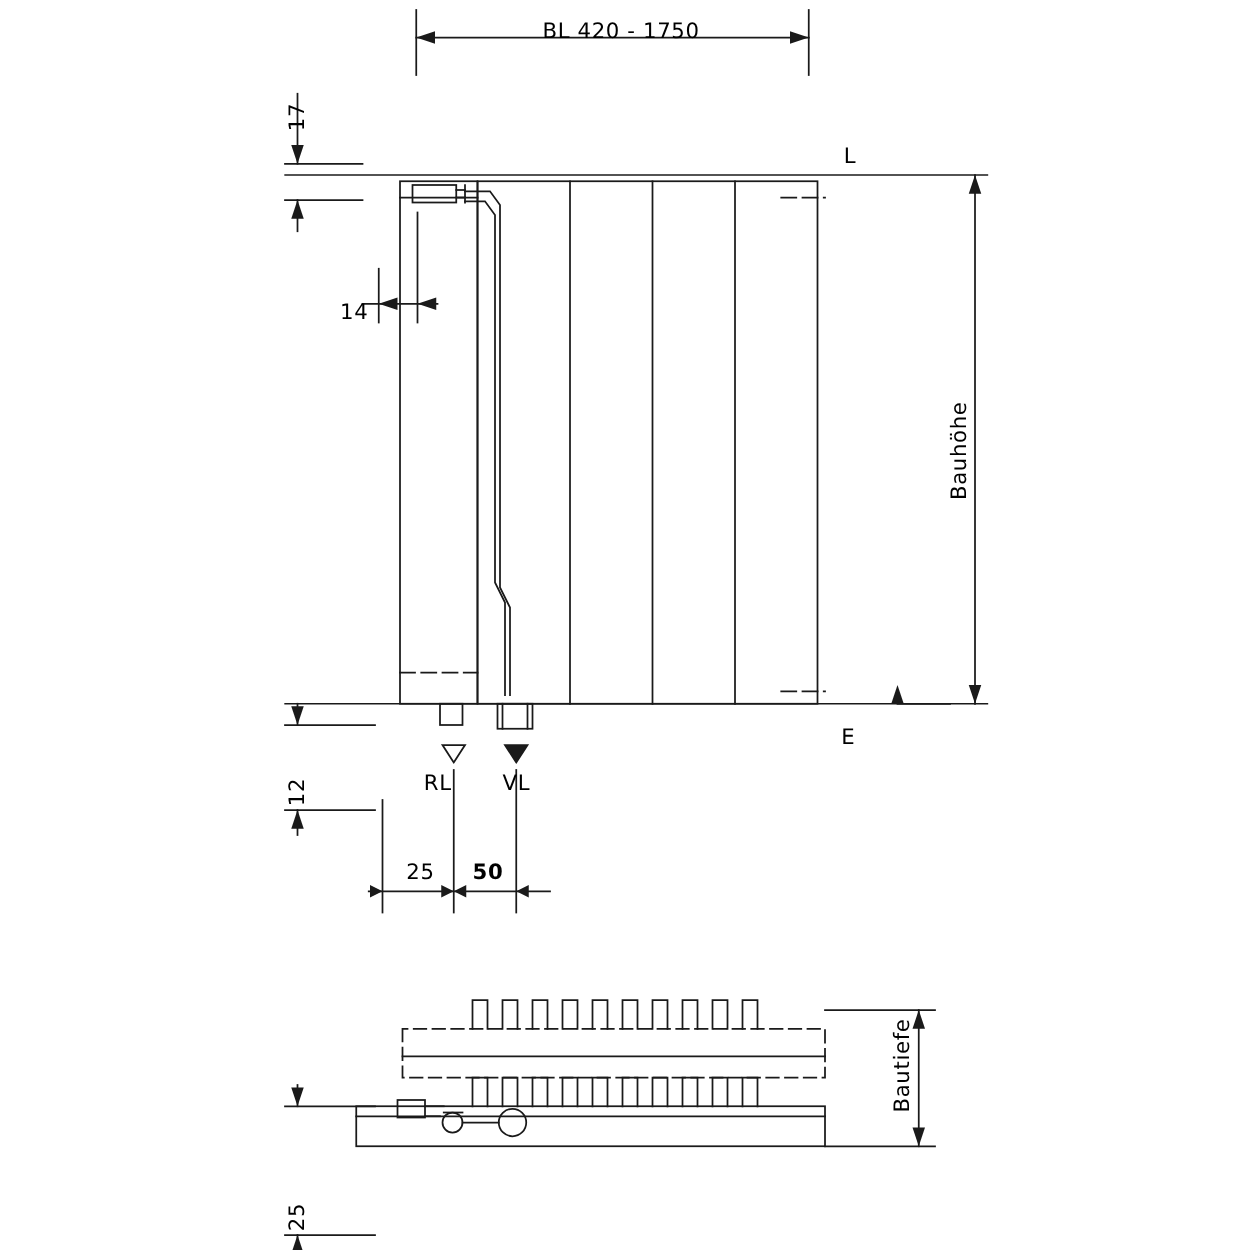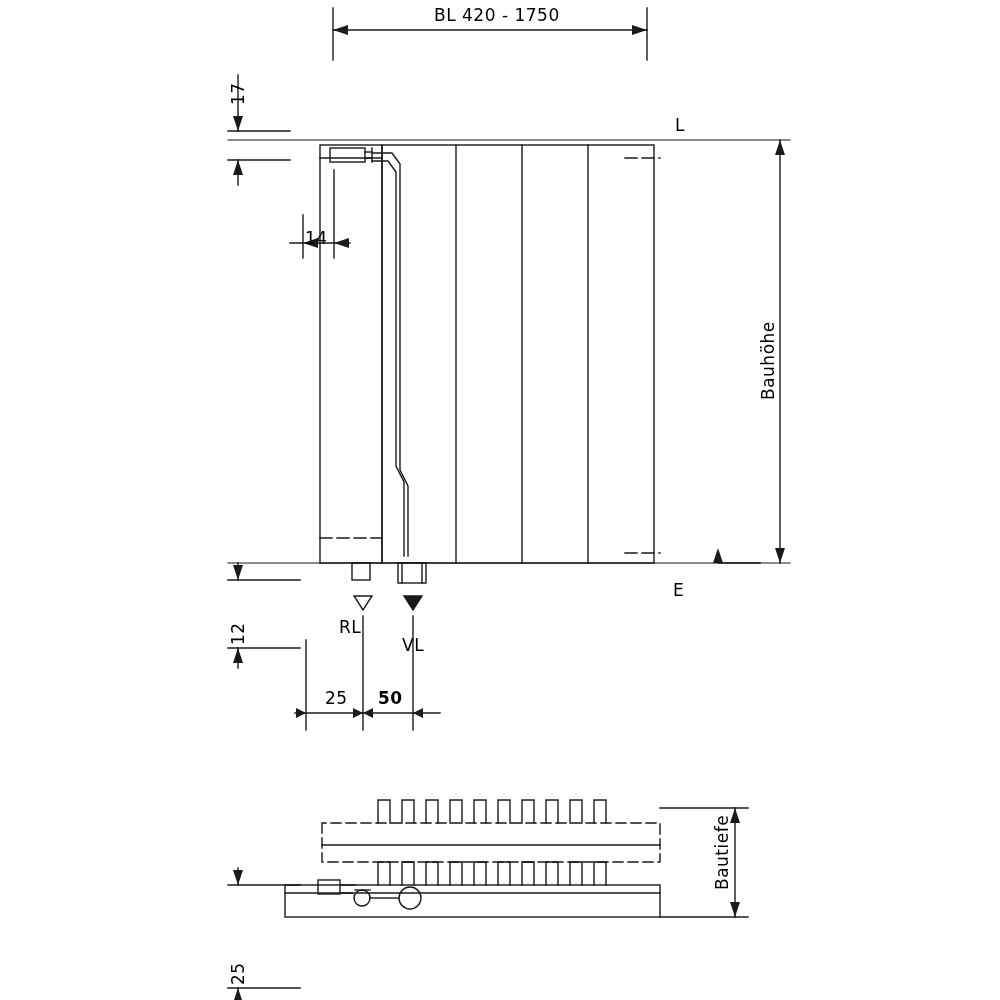--- a/index.html
+++ b/index.html
@@ -208,35 +208,35 @@
         <line x1="238" y1="988" x2="238" y2="1000"></line>
       </g>
       <g fill="#1a1a1a" stroke="none">
         <polygon points="238,885 233,870 243,870"></polygon>
         <polygon points="238,988 233,1003 243,1003"></polygon>
       </g>
 
     </g>
   </svg>
 
-  <div class="lbl" style="left:434px; top:5px;">BL 420 - 1750</div>
+  <div class="lbl" style="left:434px; top:15px;">BL 420 - 1750</div>
 
   <div class="lbl rot" style="left:228px; top:105px;">17</div>
 
-  <div class="lbl" style="left:272px; top:228px;margin-left:33px;">14</div>
+  <div class="lbl" style="left:272px; top:240px;">14</div>
 
   <div class="lbl" style="left:675px; top:115px;">L</div>
   <div class="lbl" style="left:673px; top:580px;">E</div>
 
   <div class="lbl rot" style="left:758px; top:400px;">Bauhöhe</div>
 
   <div class="lbl rot" style="left:228px; top:645px;">12</div>
 
   <div class="lbl" style="left:339px; top:617px;">RL</div>
-  <div class="lbl" style="left:402px; top:635px;">VL</div>
+  <div class="lbl" style="left:402px; top:617px;">VL</div>
 
   <div class="lbl" style="left:325px; top:688px;">25</div>
   <div class="lbl" style="left:378px; top:688px;font-weight:bold;">50</div>
 
   <div class="lbl rot" style="left:712px; top:890px;">Bautiefe</div>
 
   <div class="lbl rot" style="left:228px; top:985px;">25</div>
 
 </div>
 

